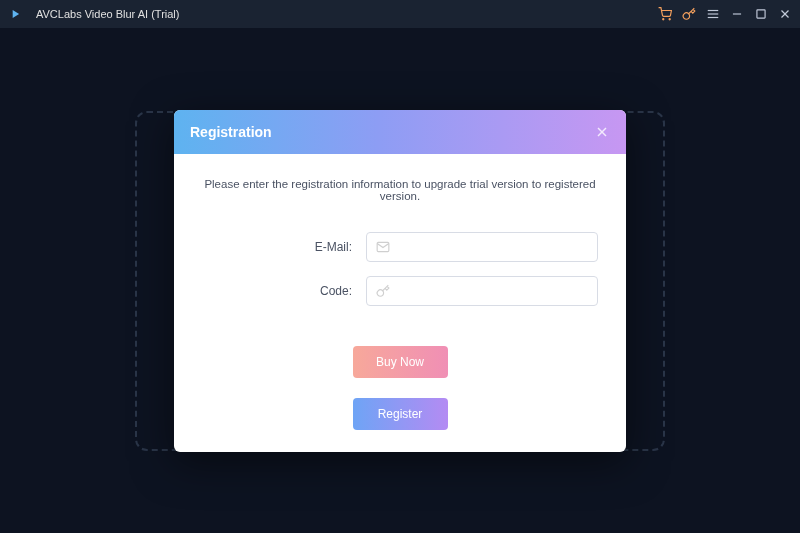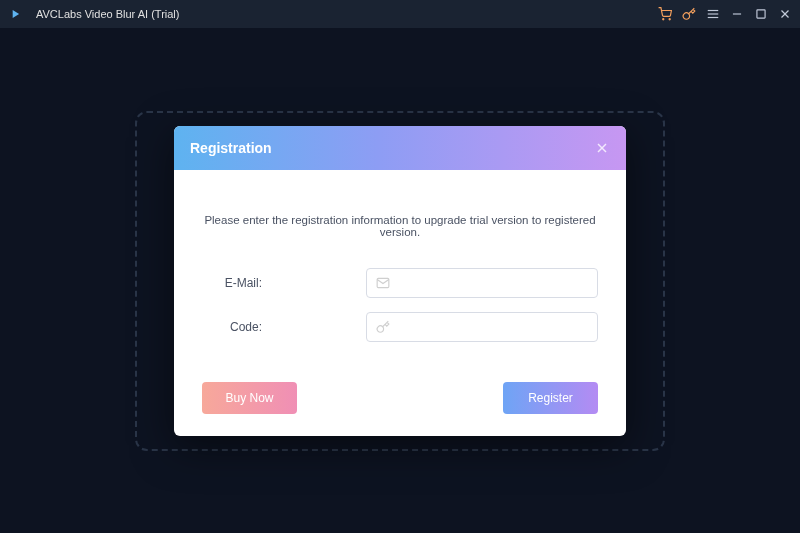--- a/index.html
+++ b/index.html
@@ -105,33 +105,33 @@
       font-size: 14px;
     }
     .modal-close {
       margin-left: auto;
       width: 16px;
       height: 16px;
       cursor: pointer;
       opacity: 0.8;
     }
     .modal-body {
-      padding: 44px 28px 22px 28px;
+      padding: 24px 28px 22px 28px;
     }
     .modal-message {
       text-align: center;
       color: #4a5263;
       font-size: 11.5px;
       margin-bottom: 30px;
     }
     .form-row {
       display: flex;
       align-items: center;
       margin-bottom: 14px;
-      justify-content: space-between;
+      justify-content: flex-end;
     }
     .form-label {
       width: 60px;
       text-align: right;
       color: #4a5263;
       font-size: 12px;
       margin-right: 14px;
     }
     .input-wrap {
       position: relative;
@@ -154,20 +154,21 @@
       padding: 0 10px 0 32px;
       font-size: 12px;
       color: #333;
       outline: none;
     }
     .modal-footer {
       display: flex;
       align-items: center;
       gap: 10px;
       margin-top: 40px;
+      flex-direction: column;
     }
     .btn {
       border: none;
       border-radius: 4px;
       font-size: 12px;
       cursor: pointer;
       height: 32px;
       display: flex;
       align-items: center;
       justify-content: center;

